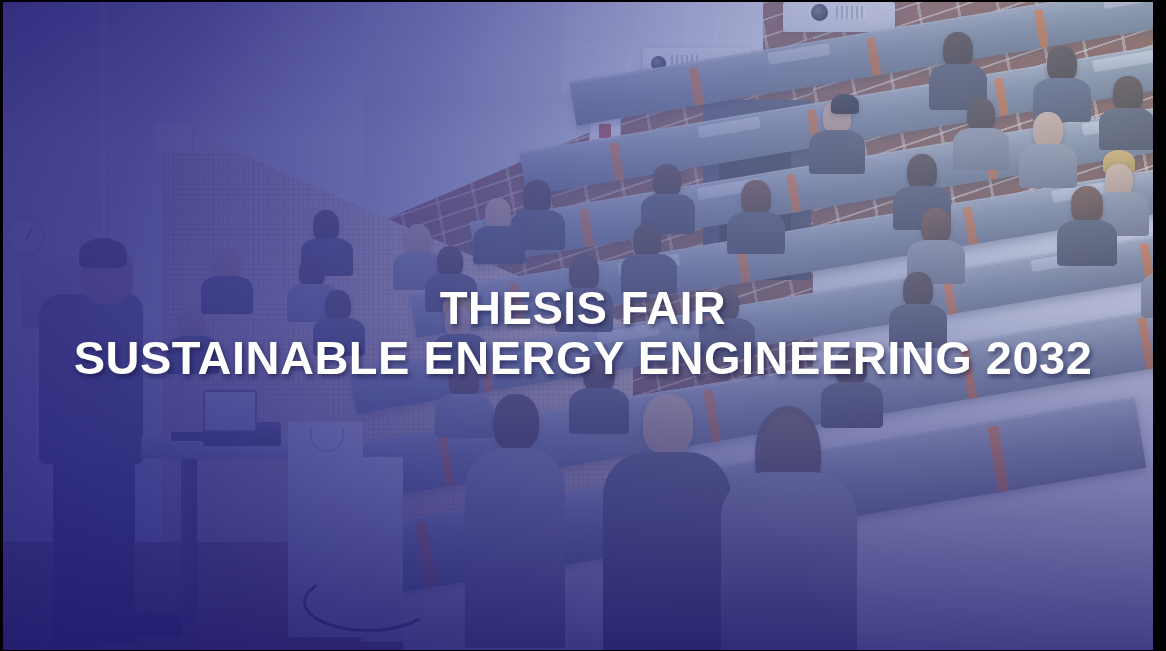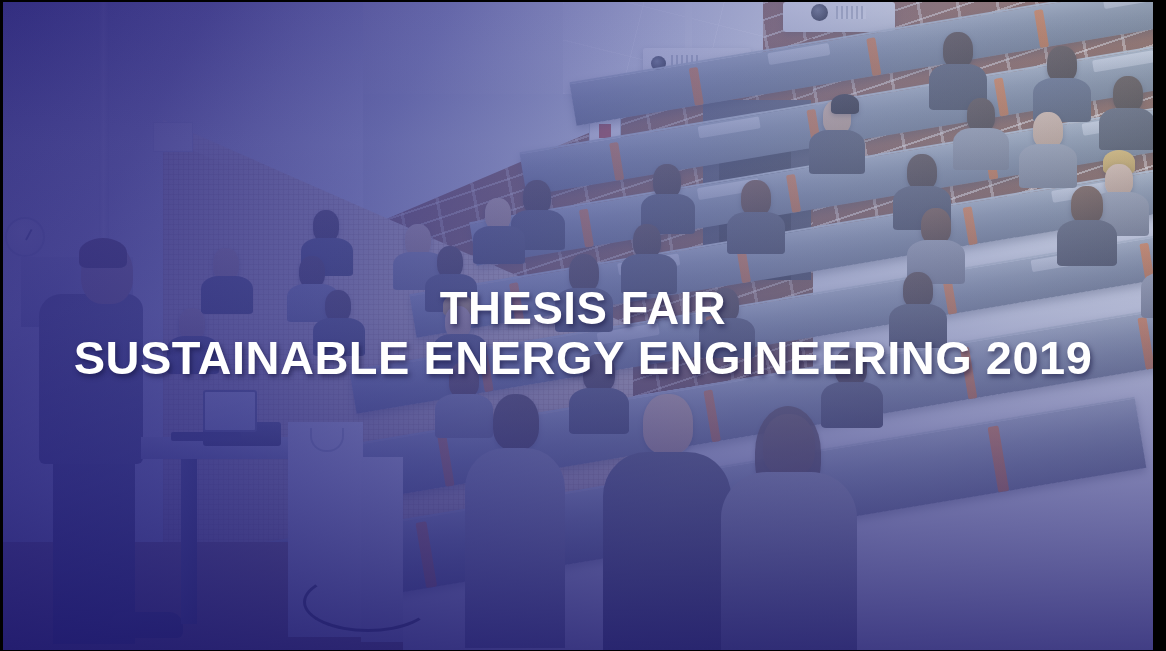--- a/index.html
+++ b/index.html
@@ -517,20 +517,20 @@
       <div class="paperbag2"></div>
       <div class="cable"></div>
     </div>
   </div>
 
   <div class="overlay"></div>
   <div class="overlay2"></div>
 
   <div class="title-block">
     <span class="title-line1">THESIS FAIR</span>
-    <span class="title-line2">SUSTAINABLE ENERGY ENGINEERING 2019</span>
+    <span class="title-line2">SUSTAINABLE ENERGY ENGINEERING 2032</span>
   </div>
 
   <div class="edge-top"></div>
   <div class="edge-left"></div>
   <div class="edge-right"></div>
   <div class="edge-bottom"></div>
 </div>
 
 </body></html>

